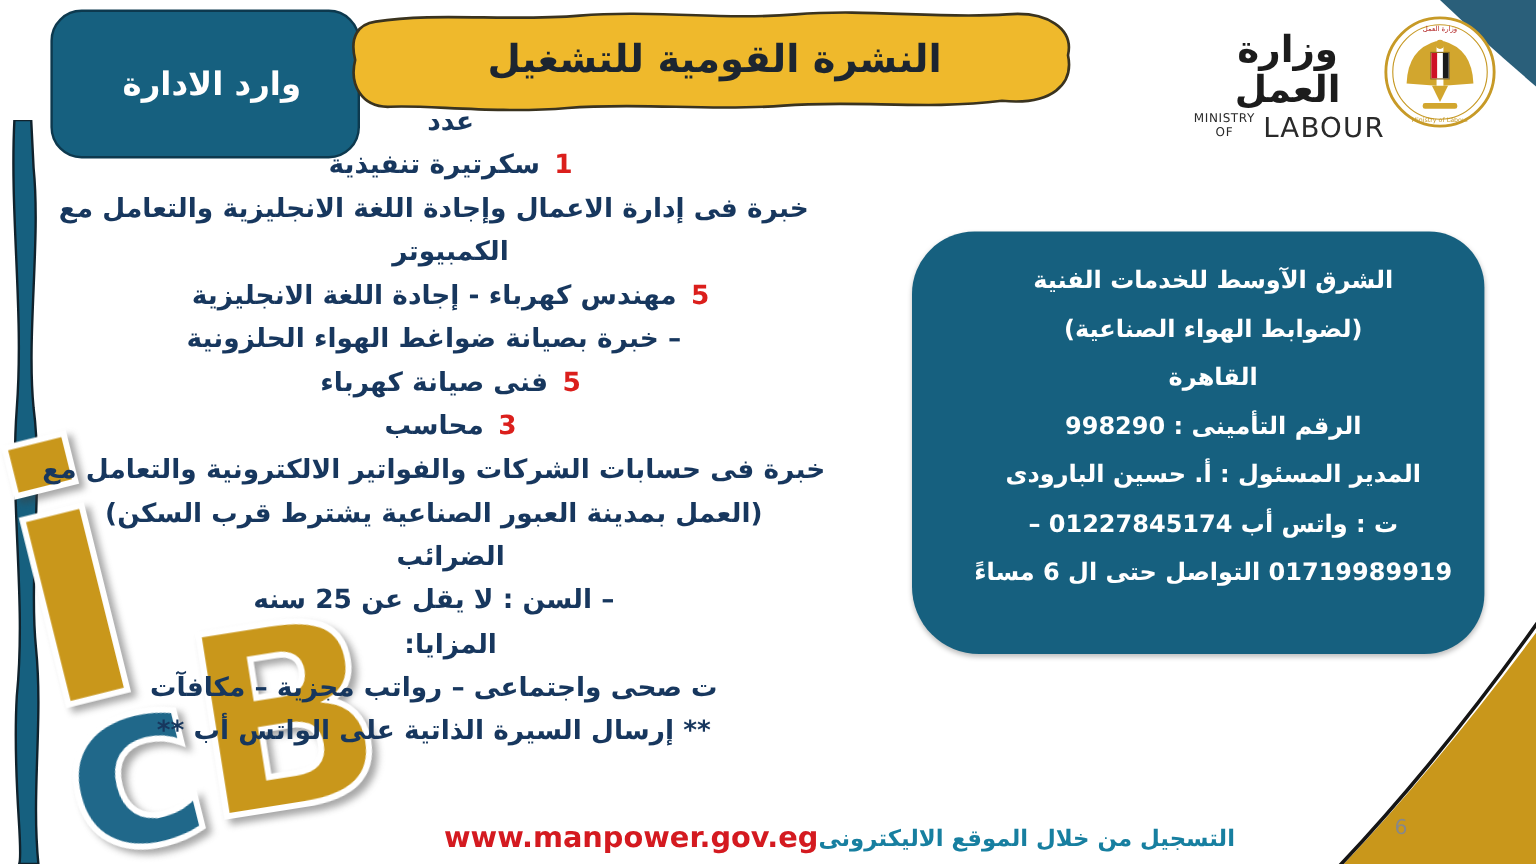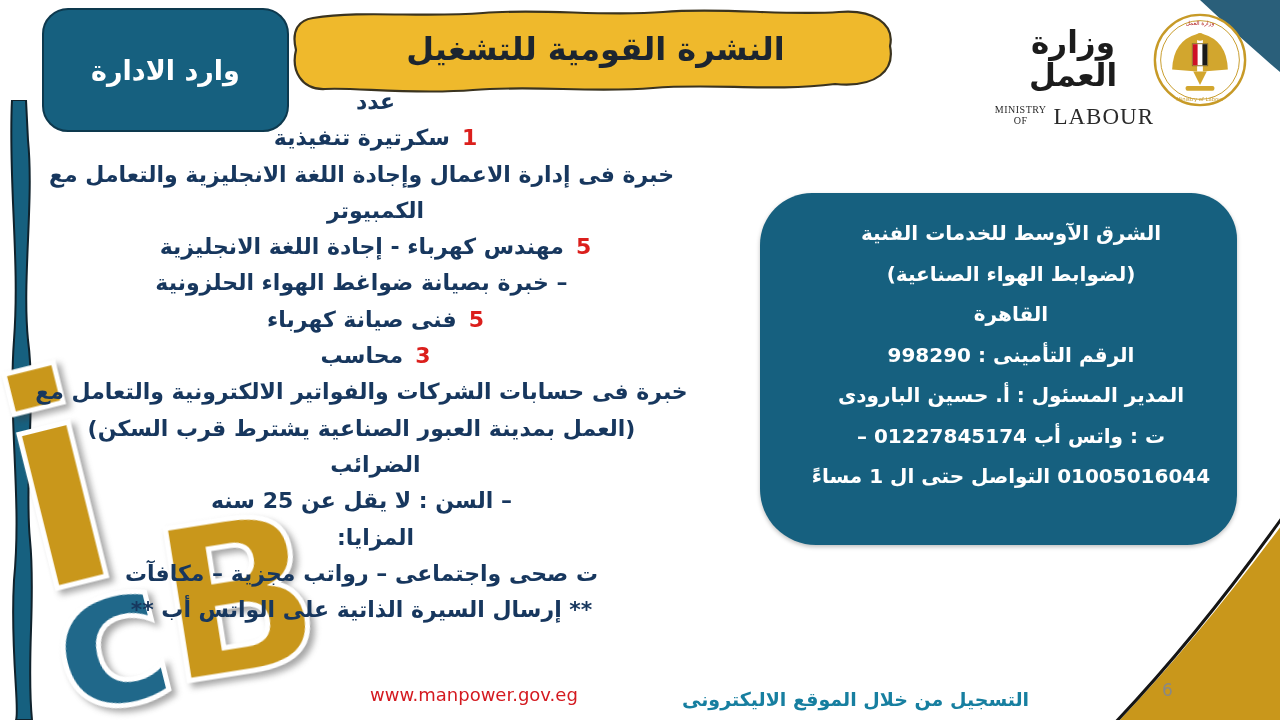--- a/index.html
+++ b/index.html
@@ -18,31 +18,31 @@
     filter:drop-shadow(4px 5px 3px rgba(60,60,60,.45));
   }
   .wm-i{left:8px;top:10px;font-size:290px;color:#C9971B;transform:rotate(-14deg);}
   .wm-c{left:52px;top:210px;font-size:195px;color:#20688A;transform:rotate(-14deg);}
   .wm-b{left:158px;top:165px;font-size:210px;color:#C9971B;transform:rotate(-9deg);}
   
   .incoming-box{
     position:absolute;left:42px;top:8px;width:243px;height:120px;
     background:#16607F;border:2px solid #0d394e;border-radius:26px;
     display:flex;align-items:center;justify-content:center;
-    color:#fff;font-size:27px;font-weight:bold;direction:rtl;
+    color:#fff;font-size:27px;font-weight:bold;direction:rtl;padding-left:11px;
   }
   .banner{position:absolute;left:283px;top:4px;width:625px;height:94px;}
   .banner svg{position:absolute;inset:0;}
   .banner-title{
     position:absolute;inset:0;display:flex;align-items:center;justify-content:center;
     padding-bottom:4px;color:#1c2530;font-size:32px;font-weight:bold;direction:rtl;
   }
   .ministry-wordmark{position:absolute;left:992px;top:26px;width:162px;text-align:center;line-height:1.05;}
   .ministry-arabic{font-size:31px;font-weight:bold;color:#1c1c1c;direction:rtl;}
-  .ministry-english{display:flex;align-items:center;justify-content:center;gap:4px;margin-top:14px;color:#2a2a2a;font-family:Liberation Serif, serif;}
+  .ministry-english{display:flex;align-items:center;justify-content:center;gap:4px;margin-top:4px;color:#2a2a2a;}
   .ministry-english .small{font-size:10px;letter-spacing:.5px;padding-bottom:3px;}
   .ministry-english .large{font-size:23px;letter-spacing:1px;}
   .emblem{position:absolute;left:1152px;top:12px;width:96px;height:96px;}
   
   .job-list{
     position:absolute;top:84px;right:552px;width:705px;
     direction:rtl;text-align:center;color:#17375E;font-weight:bold;font-size:22px;
   }
   .job-line{height:36.3px;line-height:36.3px;white-space:nowrap;}
   .job-line.indented{padding-inline-start:28px;}
@@ -52,21 +52,21 @@
     position:absolute;left:760px;top:193px;width:477px;height:352px;
     background:#16607F;border-radius:52px 46px 50px 56px;
     color:#ffffff;font-weight:bold;font-size:20px;
     direction:rtl;text-align:center;padding-top:20px;box-sizing:border-box;
     box-shadow:0 2px 4px rgba(0,0,0,.25);
     padding-left:25px;
   }
   .company-line{line-height:40.5px;white-space:nowrap;}
   
   .stamp{position:absolute;left:222px;top:694px;font-family:"DejaVu Sans Mono",monospace;font-size:15px;color:#111;margin-top:28px;}
-  .footer-url{position:absolute;left:370px;top:684px;font-size:18px;font-weight:normal;color:#D41A20;text-decoration:none;}
+  .footer-url{position:absolute;left:370px;top:684px;font-size:24px;font-weight:bold;color:#D41A20;text-decoration:none;}
   .footer-register{position:absolute;left:642px;top:688px;font-size:19px;font-weight:bold;color:#177FA0;direction:rtl;white-space:nowrap;margin-left:40px;}
   .page-number{position:absolute;left:1162px;top:680px;font-size:17px;color:#888;}
 </style>
 </head>
 <body>
 
 <div class="stage">
 
   <div class="left-stripe">
     <svg width="40" height="620" viewBox="0 0 40 620">
@@ -147,21 +147,21 @@
       <div class="job-line indented"><span>** إرسال السيرة الذاتية على الواتس أب **</span></div>
     </div>
 
   <div class="company-box">
       <div class="company-line">الشرق الآوسط للخدمات الفنية</div>
       <div class="company-line">(لضوابط الهواء الصناعية)</div>
       <div class="company-line">القاهرة</div>
       <div class="company-line">الرقم التأمينى : 998290</div>
       <div class="company-line">المدير المسئول : أ. حسين البارودى</div>
       <div class="company-line">ت  :  واتس أب  01227845174 –</div>
-      <div class="company-line">01005016044  التواصل حتى ال 1 مساءً</div>
+      <div class="company-line">01719989919  التواصل حتى ال 6 مساءً</div>
     </div>
 
   <div class="stamp">Allam</div>
   <a class="footer-url" href="#">www.manpower.gov.eg</a>
   <div class="footer-register">التسجيل من خلال الموقع الاليكترونى</div>
   <div class="page-number">6</div>
 
 </div>
 
 </body></html>

